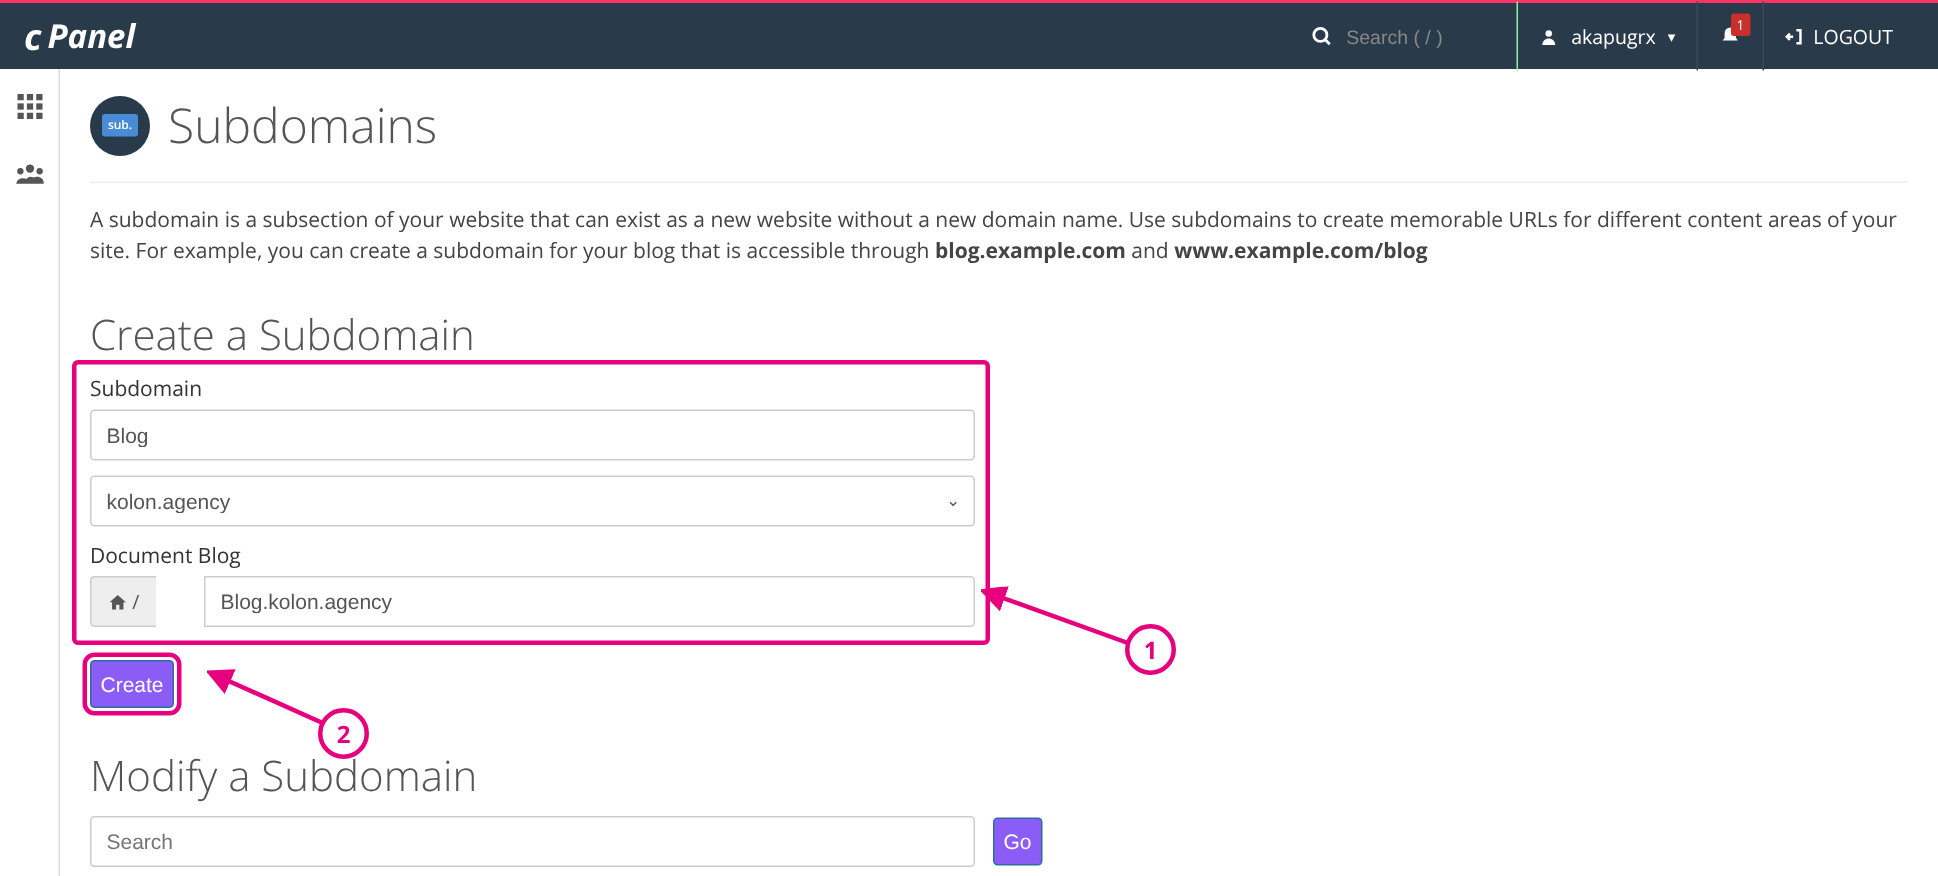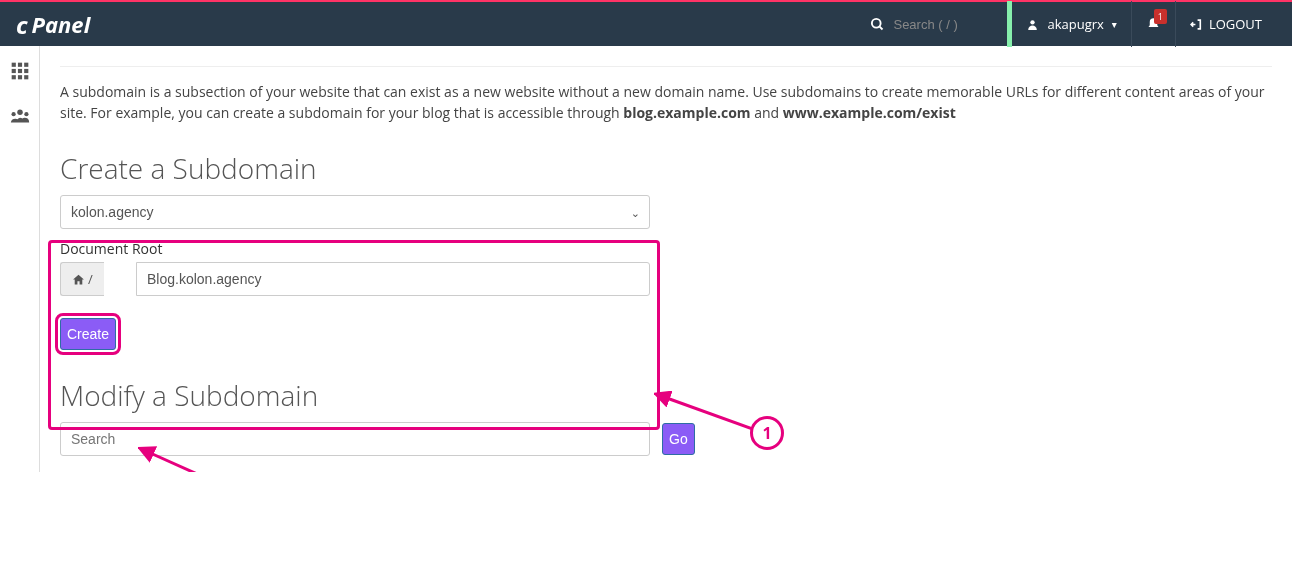--- a/index.html
+++ b/index.html
@@ -5,21 +5,21 @@
     * { margin: 0; padding: 0; box-sizing: border-box; }
     body { font-family: "Open Sans", Helvetica, Arial, sans-serif; background: #fff; color: #333; }
 
     .topbar { background: #293a4a; height: 46px; display: flex; align-items: center; padding: 0 16px; color: #fff; border-top: 2px solid #ff3366; }
     .logo { font-style: italic; font-weight: 700; font-size: 22px; display: flex; align-items: center; gap: 4px; }
     .logo-c { font-size: 24px; }
     .topbar-spacer { flex: 1; }
     .search-area { display: flex; align-items: flex-start; gap: 8px; color: #ccc; }
     .search-area input { background: transparent; border: none; color: #ccc; font-size: 13px; outline: none; width: 100px; }
     .search-area input::placeholder { color: #888; }
-    .user-area { display: flex; align-items: center; gap: 8px; padding: 0 14px; height: 46px; border-left: 5px solid #86efac; border-right: 1px solid #3a4a5a; margin-left: 14px; font-size: 13px; }
+    .user-area { display: flex; align-items: center; gap: 8px; padding: 0 14px; height: 46px; border-left: 1px solid #86efac; border-right: 1px solid #3a4a5a; margin-left: 14px; font-size: 13px; }
     .bell-area { position: relative; padding: 0 14px; border-right: 1px solid #3a4a5a; height: 46px; display: flex; align-items: center; }
     .bell-badge { position: absolute; top: 8px; right: 8px; background: #c9302c; color: #fff; font-size: 9px; padding: 1px 4px; border-radius: 2px; }
     .logout-area { display: flex; align-items: center; gap: 6px; padding: 0 14px; font-size: 13px; text-align: right; }
 
     .layout { display: flex; }
     .leftnav { width: 40px; border-right: 1px solid #ddd; display: flex; flex-direction: column; align-items: center; padding-top: 14px; gap: 18px; flex-shrink: 0; }
     .leftnav .icon-item { color: #555; font-size: 20px; cursor: pointer; }
 
     .main { flex: 1; padding: 16px 20px; position: relative; }
     .page-heading { display: flex; align-items: center; gap: 12px; padding-bottom: 12px; }
@@ -112,40 +112,50 @@
       <svg width="22" height="22" viewBox="0 0 24 24" fill="#555">
           <circle cx="12" cy="8" r="3"></circle>
           <circle cx="5" cy="10" r="2.3"></circle>
           <circle cx="19" cy="10" r="2.3"></circle>
           <path d="M2 20c0-3.5 2-5 5-5 1 0 1.7.2 2.3.6A6.5 6.5 0 0112 14c1 0 1.9.2 2.7.6.6-.4 1.3-.6 2.3-.6 3 0 5 1.5 5 5H2z"></path>
         </svg>
     </div>
   </div>
 
   <div class="main">
+    <div class="page-heading">
+      <div class="heading-icon">
+        <span class="sub-badge">sub.</span>
+      </div>
+      <h1>Subdomains</h1>
+    </div>
     <div class="divider"></div>
 
     <p class="intro">
-      <span>A subdomain is a subsection of your website that can exist as a new website without a new domain name. Use subdomains to create memorable URLs for different content areas of your site. For example, you can create a subdomain for your blog that is accessible through </span><strong>blog.example.com</strong><span> and </span><strong>www.example.com/exist</strong>
+      <span>A subdomain is a subsection of your website that can exist as a new website without a new domain name. Use subdomains to create memorable URLs for different content areas of your site. For example, you can create a subdomain for your blog that is accessible through </span><strong>blog.example.com</strong><span> and </span><strong>www.example.com/blog</strong>
     </p>
 
     <h2>Create a Subdomain</h2>
 
+    <div class="form-group">
+      <label class="form-label">Subdomain</label>
+      <input class="form-control" value="Blog" style="">
+    </div>
 
     <div class="form-group">
       <div class="select-wrap">
         <select class="form-control">
           <option>kolon.agency</option>
         </select>
         <span class="chev">⌄</span>
       </div>
     </div>
 
     <div class="form-group">
-      <label class="form-label">Document Root</label>
+      <label class="form-label">Document Blog</label>
       <div class="input-group">
         <div class="input-addon">
           <svg width="13" height="13" viewBox="0 0 24 24" fill="#555">
               <path d="M12 3l10 9h-3v9h-5v-6h-4v6H5v-9H2z"></path>
             </svg>
           <span style="margin-left:3px">/</span>
         </div>
         <input class="form-control" value="Blog.kolon.agency" style="">
       </div>
     </div>

